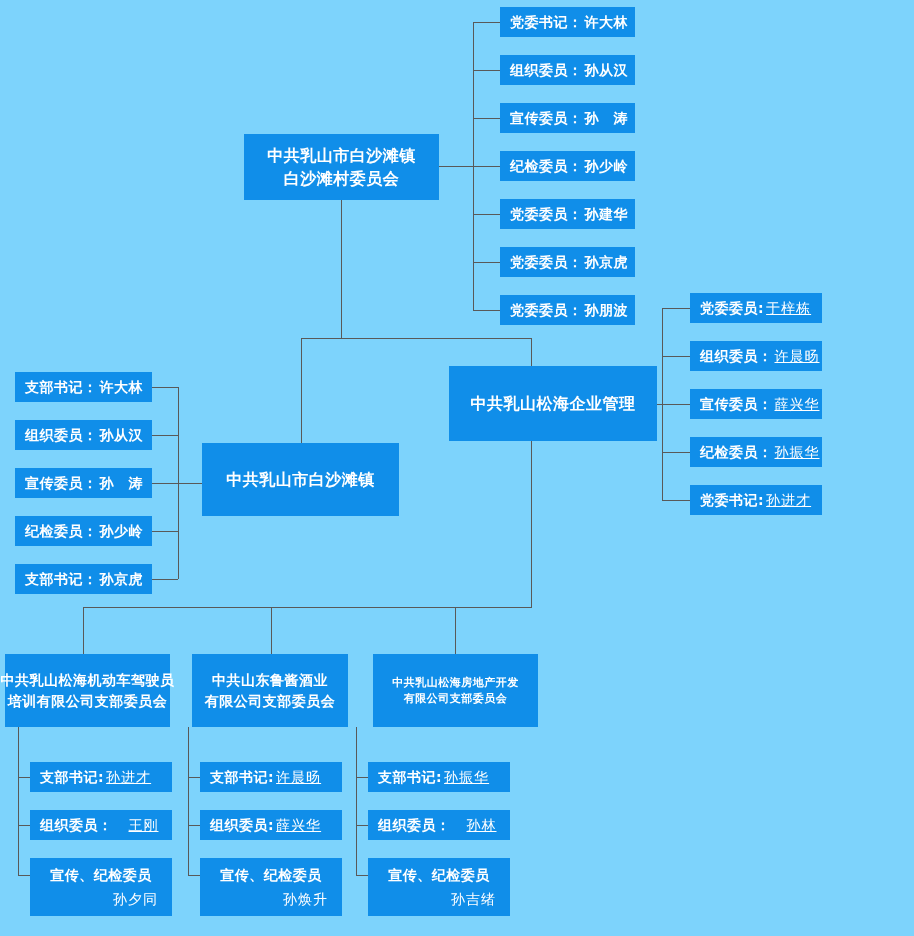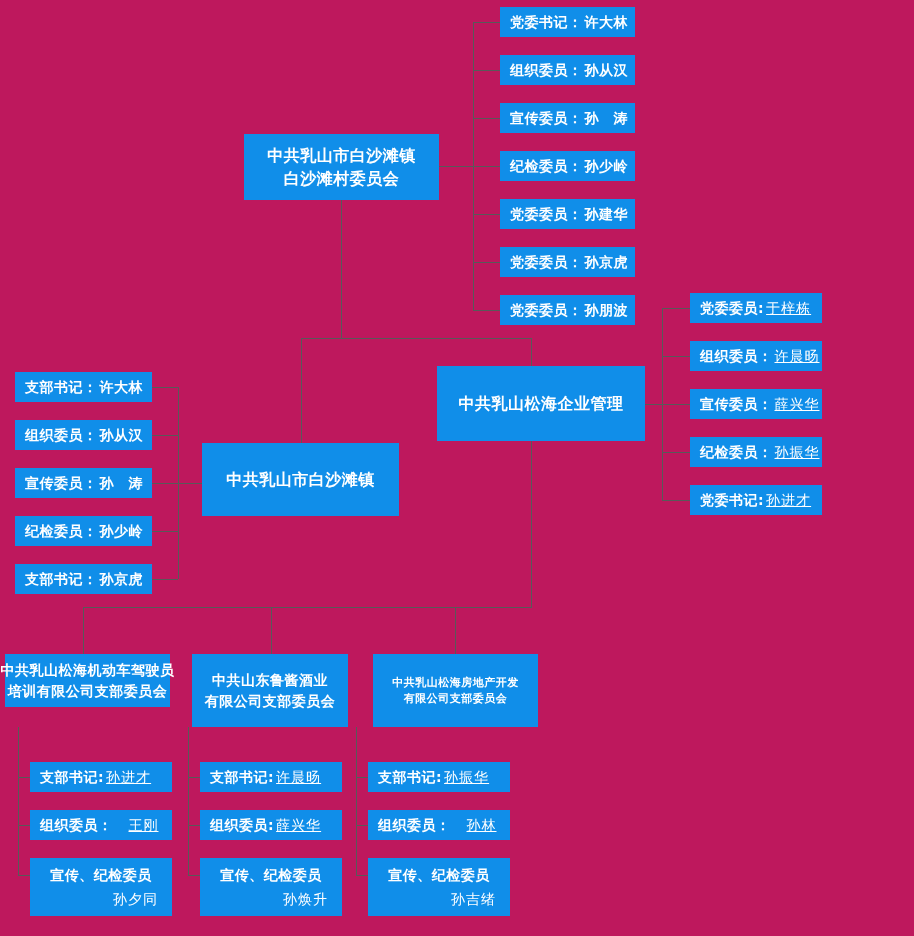--- a/index.html
+++ b/index.html
@@ -4,21 +4,21 @@
 <style>
   html,body{margin:0;padding:0;background:#ffffff;}
   body{
     font-family:"DejaVu Sans","Liberation Sans",sans-serif;
     -webkit-font-smoothing:antialiased;
   }
   #chart{
     position:relative;
     width:914px;
     height:936px;
-    background:#be185d;
+    background:#7dd3fc;
     overflow:hidden;
   }
   
   .ln{position:absolute;background:#595959;}
   .ln.h{height:1px;}
   .ln.v{width:1px;}
 
   
   .box{
     position:absolute;
@@ -187,21 +187,21 @@
   </div>
   <div class="box member" style="left:15px;top:516px;width:137px;height:30px;">
     <span class="lbl">纪检委员：</span>
     <span class="nm">孙少岭</span>
   </div>
   <div class="box member" style="left:15px;top:564px;width:137px;height:30px;">
     <span class="lbl">支部书记：</span>
     <span class="nm">孙京虎</span>
   </div>
 
-  <div class="box node" style="left:437px;top:366px;width:208px;height:75px;">
+  <div class="box node" style="left:449px;top:366px;width:208px;height:75px;">
     <span class="l1">中共乳山松海企业管理</span>
   </div>
 
   <div class="box member script" style="left:690px;top:293px;width:132px;height:30px;">
     <span class="lbl">党委委员:</span>
     <span class="nm">于梓栋</span>
   </div>
   <div class="box member script" style="left:690px;top:341px;width:132px;height:30px;">
     <span class="lbl">组织委员：</span>
     <span class="nm">许晨旸</span>
@@ -212,21 +212,21 @@
   </div>
   <div class="box member script" style="left:690px;top:437px;width:132px;height:30px;">
     <span class="lbl">纪检委员：</span>
     <span class="nm">孙振华</span>
   </div>
   <div class="box member script" style="left:690px;top:485px;width:132px;height:30px;">
     <span class="lbl">党委书记:</span>
     <span class="nm">孙进才</span>
   </div>
 
-  <div class="box node" style="left:5px;top:654px;width:165px;height:53px;font-size:14px;">
+  <div class="box node" style="left:5px;top:654px;width:165px;height:73px;font-size:14px;">
     <span class="l1">中共乳山松海机动车驾驶员</span>
     <span class="l2">培训有限公司支部委员会</span>
   </div>
   <div class="box member script" style="left:30px;top:762px;width:142px;height:30px;">
     <span class="lbl">支部书记:</span>
     <span class="nm">孙进才</span>
   </div>
   <div class="box member script" style="left:30px;top:810px;width:142px;height:30px;">
     <span class="lbl">组织委员：</span>
     <span class="spacer"></span>

